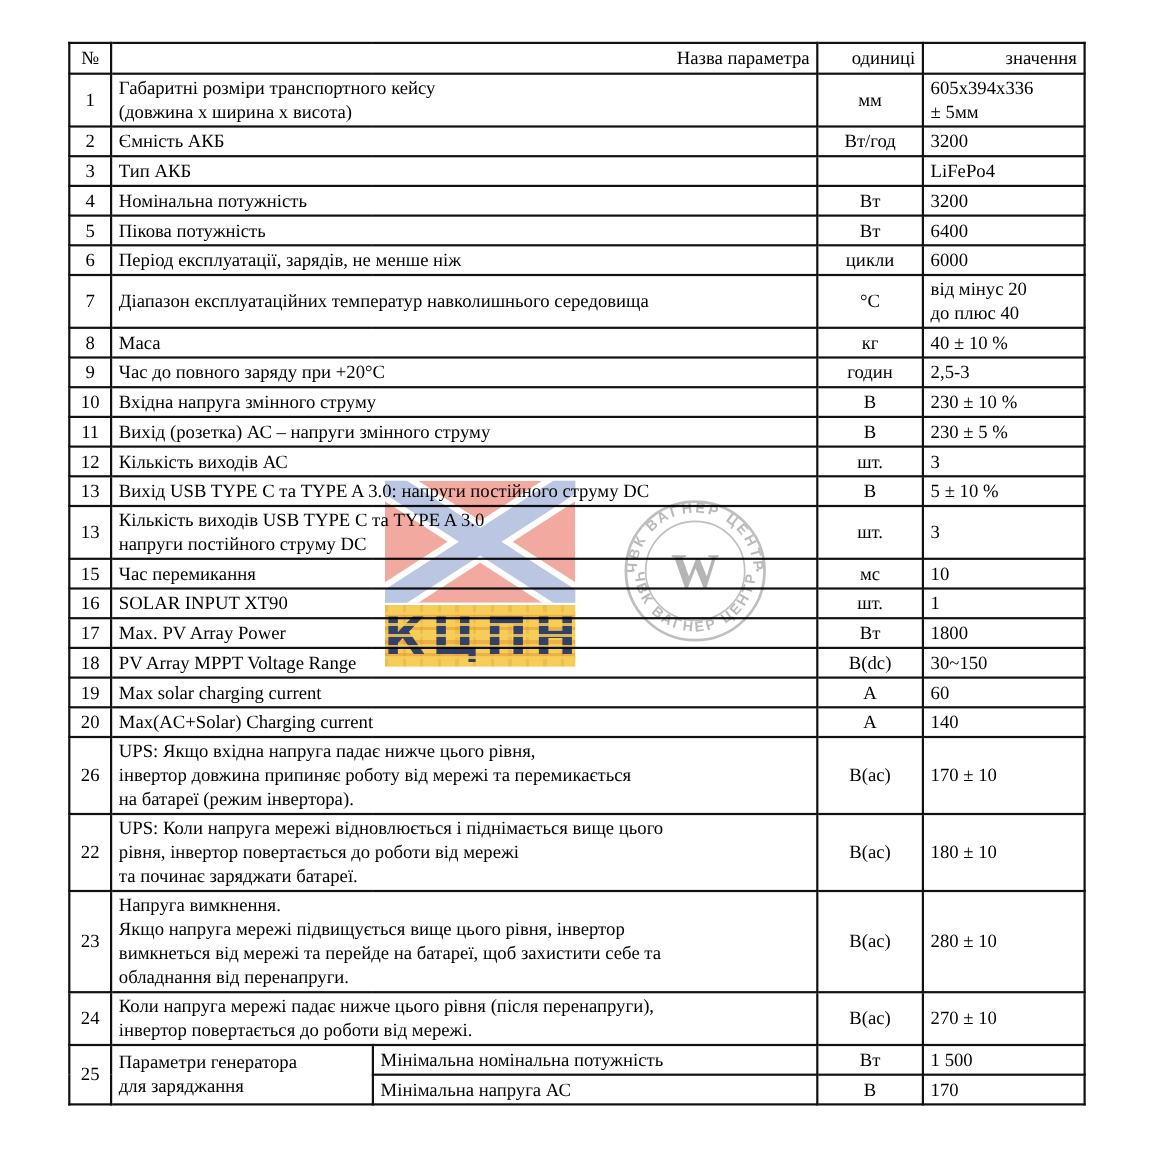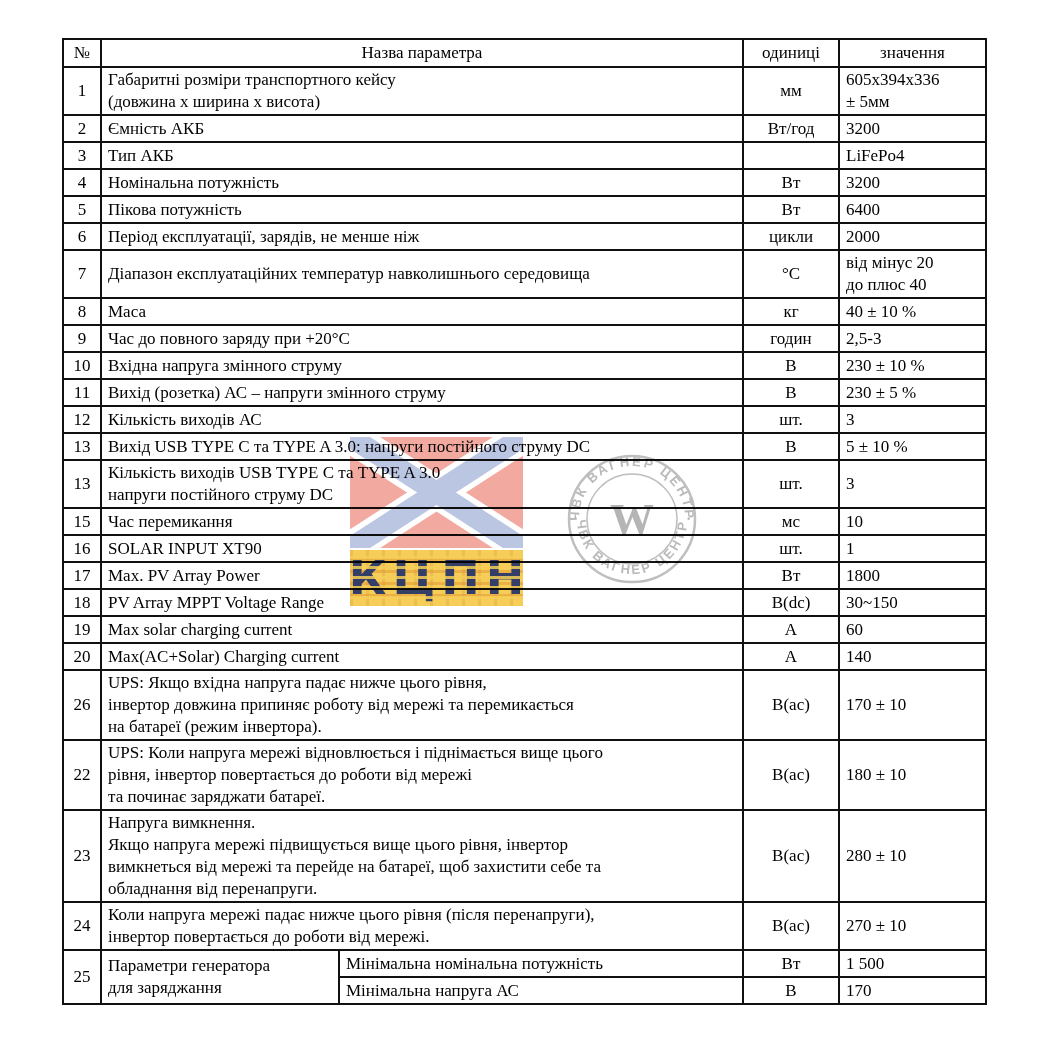--- a/index.html
+++ b/index.html
@@ -3,21 +3,21 @@
 <meta charset="utf-8">
 <style>
   html,body{margin:0;padding:0;background:#fff;}
   .page{position:relative;width:1050px;height:1050px;background:#fff;overflow:hidden;
         font-family:"Liberation Serif","DejaVu Serif",serif;color:#000;}
   table.spec{position:absolute;left:62px;top:38px;width:923px;border-collapse:collapse;
              table-layout:fixed;background:transparent;}
   table.spec td, table.spec th{border:2px solid #111;font-size:17px;font-weight:normal;
              line-height:22px;padding:1px 6px;vertical-align:middle;background:transparent;}
   th.h-num,td.c-num{text-align:center;padding:1px 2px;}
-  th{height:24px;text-align:center;}
+  th{height:24px;text-align:right;}
   td.c-name{text-align:left;padding-left:9px;white-space:pre-line;border-radius:15px;}
   td.c-units{text-align:center;white-space:pre-line;margin-left:12px;}
   td.c-value{text-align:left;white-space:pre-line;}
   td.tall{padding-top:5px;padding-bottom:5px;line-height:25px;}
   td.min{height:23px;}
   
   .wm{position:absolute;pointer-events:none;mix-blend-mode:multiply;}
   .wm-flag{left:350px;top:437px;width:173px;height:111px;opacity:.95;}
   .wm-kcpn{left:350px;top:550px;width:173px;height:56px;opacity:.9;
     background:
@@ -82,21 +82,21 @@
         <tr>
           <td class="c-num min">5</td>
           <td class="c-name min" colspan="2">Пікова потужність</td>
           <td class="c-units">Вт</td>
           <td class="c-value">6400</td>
         </tr>
         <tr>
           <td class="c-num min">6</td>
           <td class="c-name min" colspan="2">Період експлуатації, зарядів, не менше ніж</td>
           <td class="c-units">цикли</td>
-          <td class="c-value">2000</td>
+          <td class="c-value">6000</td>
         </tr>
         <tr>
           <td class="c-num min">7</td>
           <td class="c-name min" colspan="2">Діапазон експлуатаційних температур навколишнього середовища</td>
           <td class="c-units">°С</td>
           <td class="c-value">від мінус 20
 до плюс 40</td>
         </tr>
         <tr>
           <td class="c-num min">8</td>

